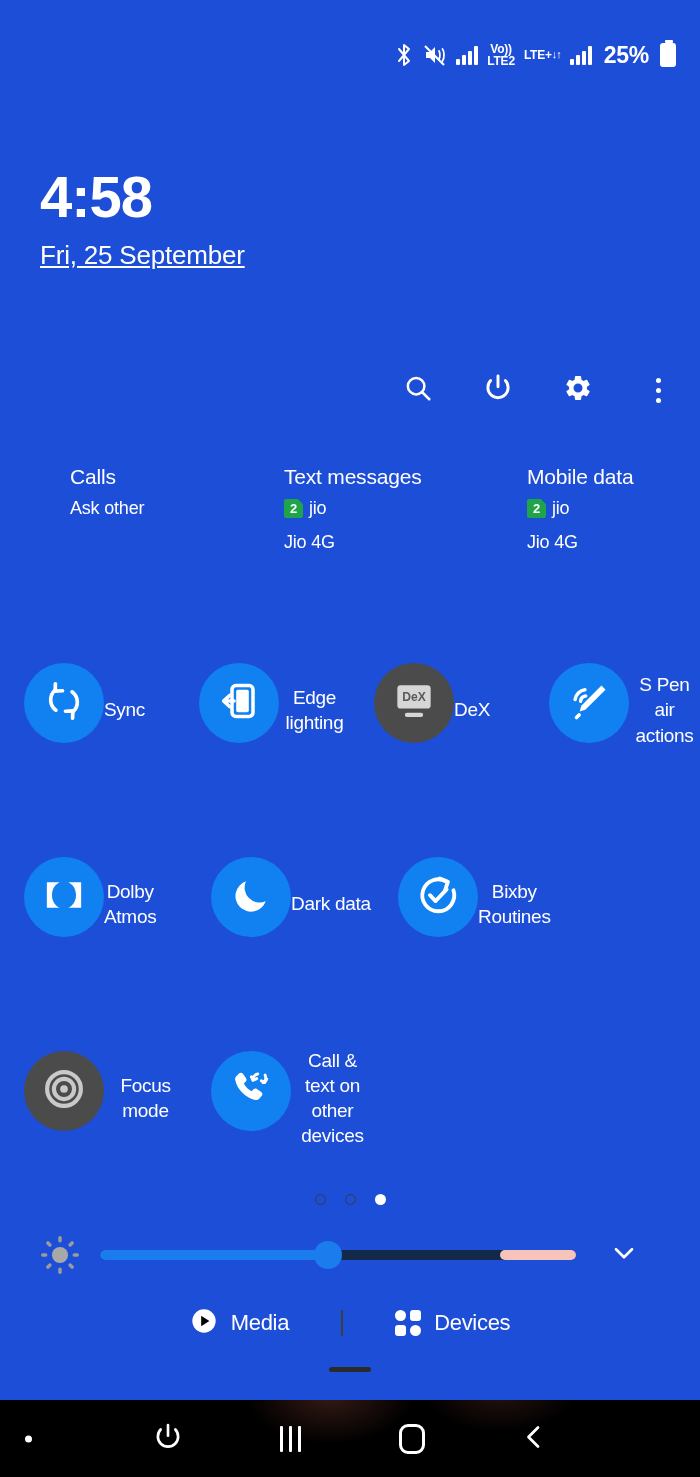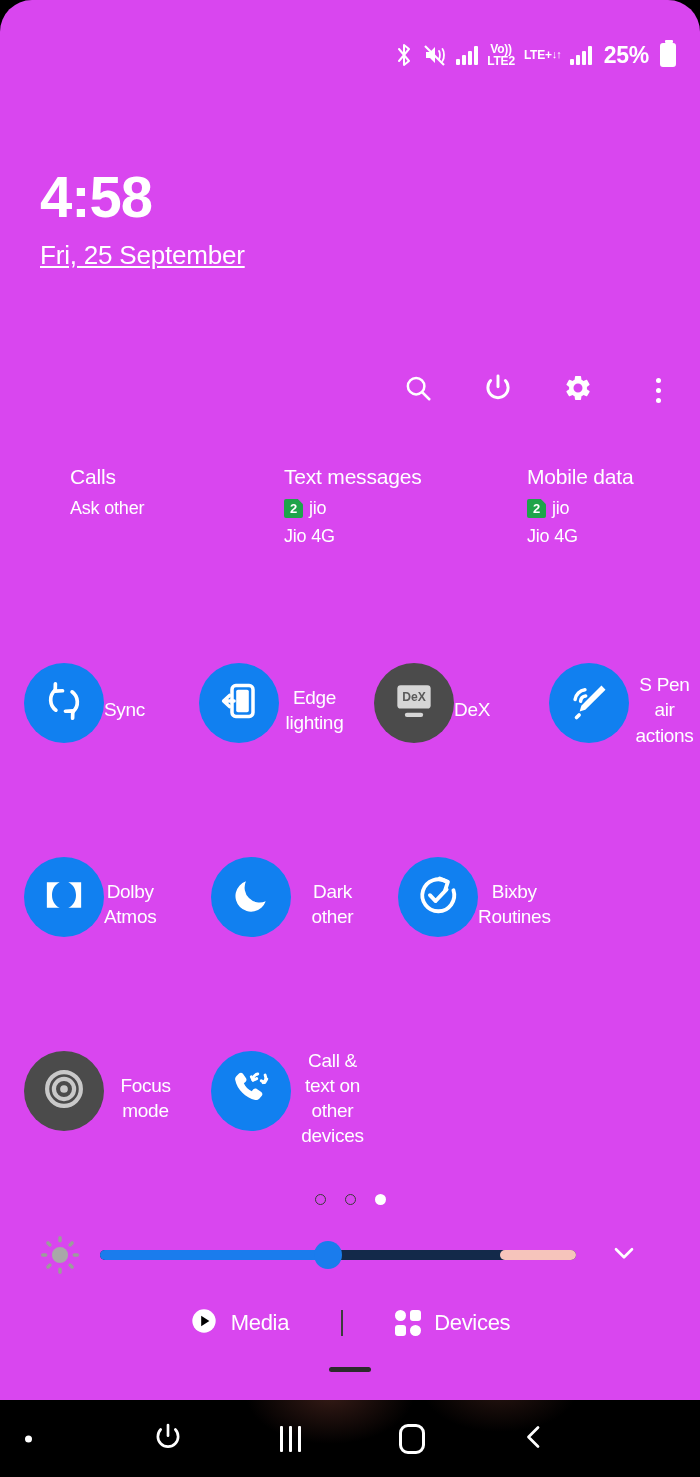--- a/index.html
+++ b/index.html
@@ -3,21 +3,21 @@
 <meta charset="utf-8">
 <style>
   * { margin:0; padding:0; box-sizing:border-box; }
   html, body {
     width:700px; height:1477px;
     background:#000;
     font-family:"Liberation Sans", sans-serif;
     overflow:hidden;
     -webkit-font-smoothing:antialiased;
   }
-  .screen { position:relative; width:700px; height:1477px; background:#d946ef;border-radius:32px; }
+  .screen { position:relative; width:700px; height:1477px; background:#1d4ed8; }
 
   
   .statusbar{
     position:absolute; top:0; left:0; right:0; height:110px;
     display:flex; align-items:center; justify-content:flex-end;
     padding-right:24px; gap:9px;
   }
   .sb-item{ display:flex; align-items:center; color:#ffffff; }
   .sb-bt svg{ display:block; }
   .sb-mute svg{ display:block; }
@@ -55,21 +55,21 @@
   .sim-col.c1{ left:284px; }
   .sim-col.c2{ left:527px; }
   .sim-title{ font-size:21px; color:#fff; letter-spacing:-0.2px; white-space:nowrap;}
   .sim-line{ display:flex; align-items:center; gap:6px; margin-top:9px; }
   .sim-badge{
     width:19px; height:19px; background:#1fa44a; border-radius:2px;
     color:#fff; font-size:13px; font-weight:bold; line-height:19px; text-align:center;
     clip-path: polygon(0 0, 73% 0, 100% 27%, 100% 100%, 0 100%);
   }
   .sim-sub{ font-size:18px; color:#fff; letter-spacing:-0.2px; white-space:nowrap;}
-  .sim-sub2{ font-size:18px; color:#fff; margin-top:7px; letter-spacing:-0.2px;}
+  .sim-sub2{ font-size:18px; color:#fff; margin-top:13px; letter-spacing:-0.2px;}
 
   
   .grid{ position:absolute; left:0; top:606px; width:700px; }
   .grid-row{ display:flex; height:194px; }
   .tile{ width:163px; margin-left:24px; display:flex; flex-direction:row; align-items:center; cursor:pointer;}
   .tile-circle{
     width:80px; height:80px; border-radius:50%;
     display:flex; align-items:center; justify-content:center;
     flex:0 0 80px;
   }
@@ -306,21 +306,21 @@
 
 
       <div class="tile">
         <div class="tile-circle on">
           <span>
             <svg width="42" height="42" viewBox="0 0 24 24">
               <path d="M20.4 15.6A8.6 8.6 0 0 1 9.1 4.2 8.9 8.9 0 1 0 20.4 15.6z" fill="#fff"></path>
             </svg>
           </span>
         </div>
-        <div class="tile-label">Dark other</div>
+        <div class="tile-label">Dark data</div>
       </div>
 
       <div class="tile">
         <div class="tile-circle on">
           <span>
             <svg width="44" height="44" viewBox="0 0 24 24">
               <path d="M20.4 9.4A8.7 8.7 0 1 1 17.1 5" fill="none" stroke="#fff" stroke-width="2.1" stroke-linecap="round"></path>
               <path d="M13 3l4.4 1.8-1.5 4.5" fill="none" stroke="#fff" stroke-width="2.1" stroke-linecap="round" stroke-linejoin="round"></path>
               <path d="M7.6 12.1l3.1 3.2 6-6.4" fill="none" stroke="#fff" stroke-width="2.1" stroke-linecap="round" stroke-linejoin="round"></path>
             </svg>

